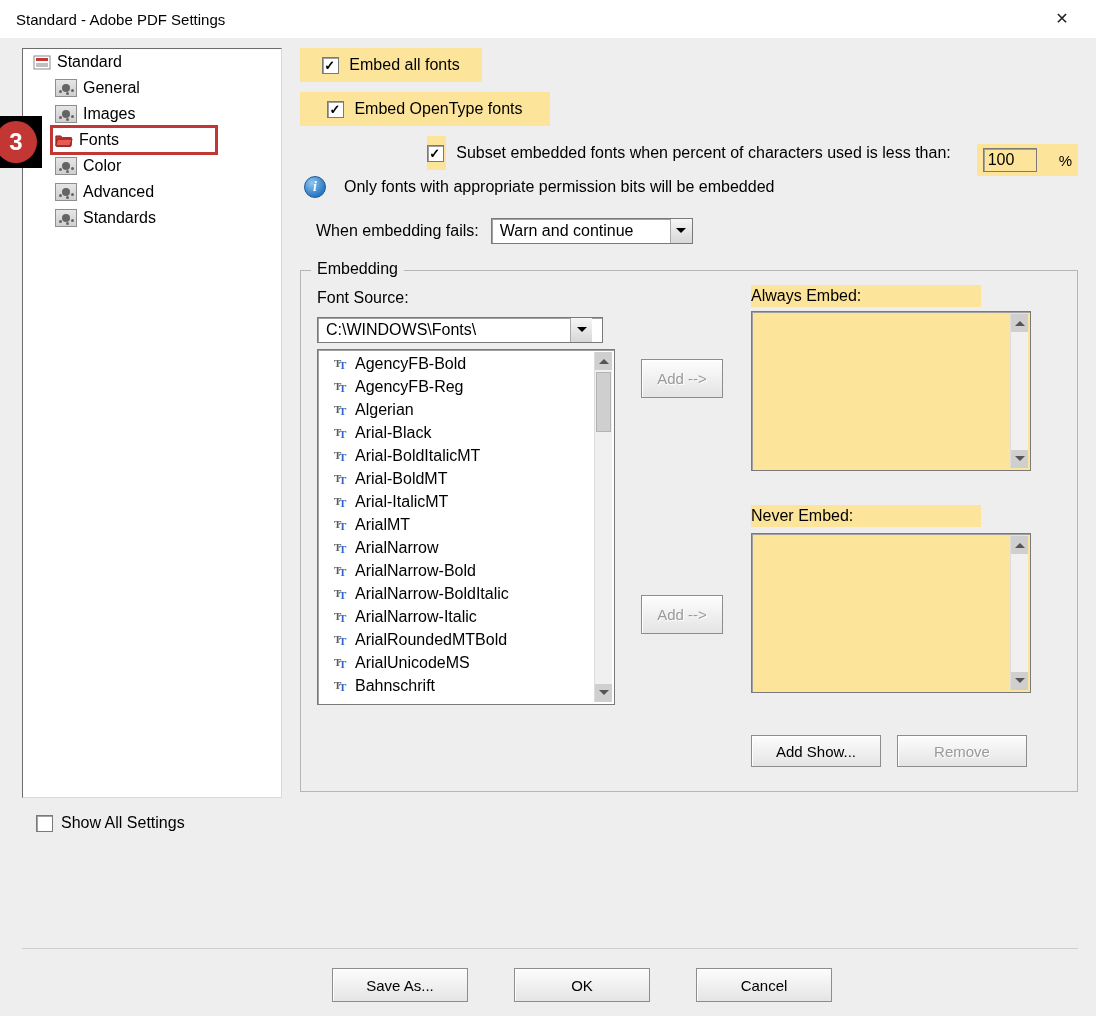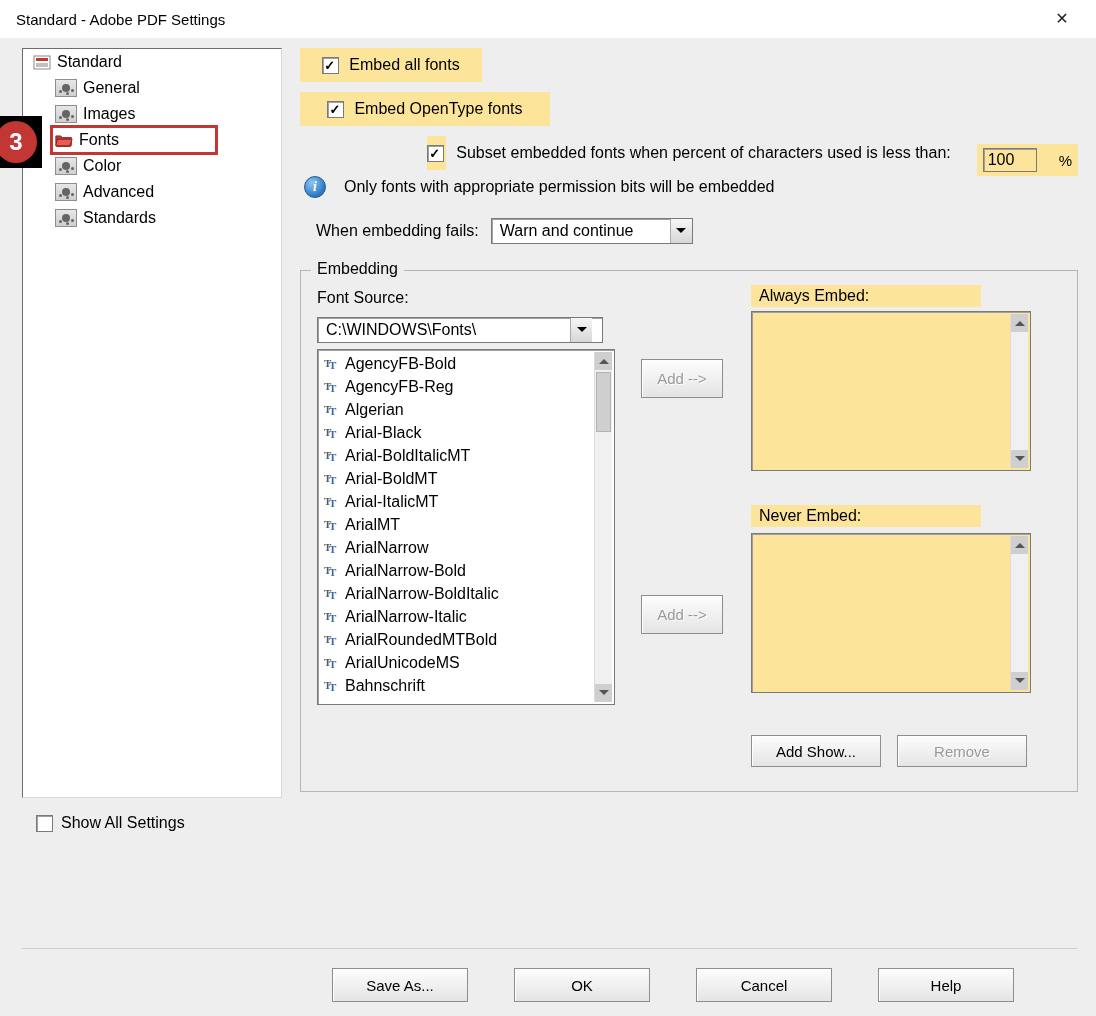--- a/index.html
+++ b/index.html
@@ -280,21 +280,21 @@
   .font-list .items {
     position: absolute;
     inset: 2px 22px 2px 2px;
     overflow: hidden;
   }
   .font-item {
     display: flex;
     align-items: center;
     gap: 6px;
     height: 23px;
-    padding: 0 4px;
+    padding: 0 14px;
     font-size: 16px;
     white-space: nowrap;
   }
   .tt-icon {
     width: 15px; height: 14px;
     font-size: 11px;
     font-weight: bold;
     font-family: "Times New Roman", serif;
     letter-spacing: -1px;
     position: relative;
@@ -318,21 +318,21 @@
   .vscroll .arr { height: 18px; display:flex;align-items:center;justify-content:center;}
   .vscroll .arr.up::after { content:""; border:5px solid transparent; border-bottom-color:#555; margin-bottom:4px;}
   .vscroll .arr.down::after{ content:""; border:5px solid transparent; border-top-color:#555; margin-top:4px;}
   .vscroll .track { flex:1; position:relative; }
   .vscroll .thumb { position:absolute; left:1px; right:1px; top:2px; height:60px; border:1px solid #b3b3b3; }
 
   
   .embed-label {
     position: absolute;
     font-size: 16px;
-    padding: 2px 8px;
+    padding: 2px 0;
   }
   .embed-box {
     position: absolute;
     width: 280px;
     height: 160px;
     border: 1px solid #7a7a7a;
     box-shadow: inset 1px 1px 0 #a0a0a0;
     background: var(--highlight);
   }
   .embed-box .vscroll { background:#f0f0f0; }
@@ -628,17 +628,16 @@
         </div>
       </div>
     </div>
 
     <div class="sep-line"></div>
 
     <div class="dlg-btns">
       <button class="win-btn">Save As...</button>
       <button class="win-btn">OK</button>
       <button class="win-btn">Cancel</button>
-      <button class="win-btn">Help</button>
     </div>
 
   </div>
 </div>
 
 </body></html>

